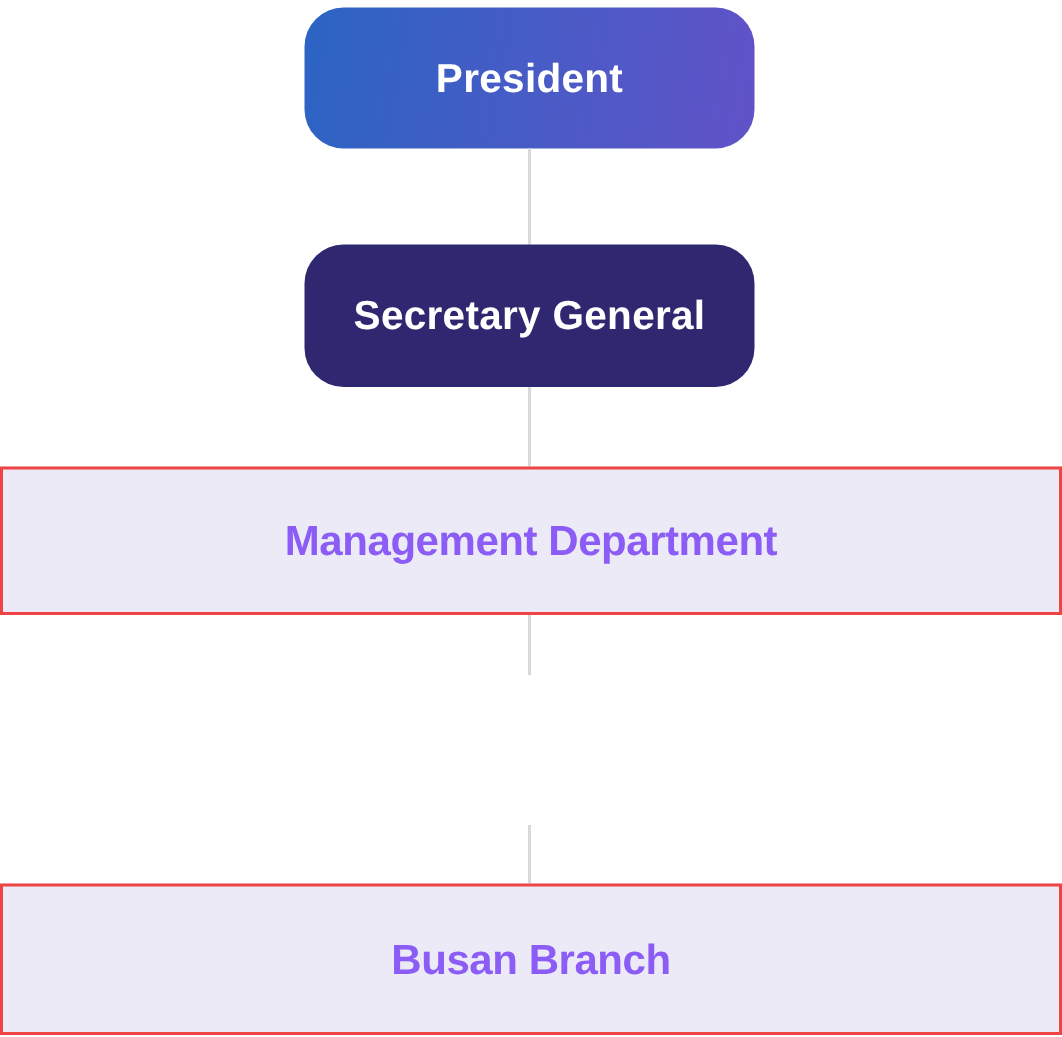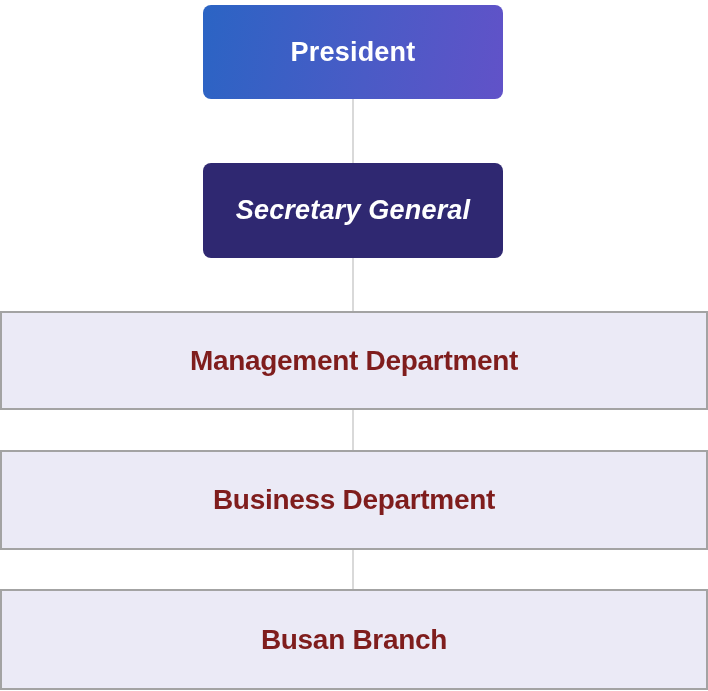--- a/index.html
+++ b/index.html
@@ -22,42 +22,41 @@
     justify-content: center;
     box-sizing: border-box;
   }
   .node .label {
     white-space: nowrap;
   }
   .pill {
     left: 203px;
     width: 300px;
     height: 94px;
-    border-radius: 8px;
+    border-radius: 26px;
     color: #ffffff;
     font-size: 27px;
     font-weight: 600;
     letter-spacing: 0.2px;
   }
   .president {
     top: 5px;
     background: linear-gradient(100deg, #2B64C4 0%, #4A5BC6 55%, #6152C8 100%);
   }
   .secretary {
     top: 163px;
     height: 95px;
     background: #2F2871;
-    font-style: italic;
   }
   .bar {
     left: 0;
     width: 708px;
     background: #EBEAF6;
-    border: 2px solid #a3a3a3;
-    color: #7f1d1d;
+    border: 2px solid #ef4444;
+    color: #8b5cf6;
     font-size: 28px;
     font-weight: 700;
     letter-spacing: -0.3px;
   }
   .bar-management { top: 311px; height: 99px; }
   .bar-business   { top: 450px; height: 100px; }
   .bar-busan      { top: 589px; height: 101px; justify-content: center; }
   .connector {
     position: absolute;
     left: 352px;
@@ -85,23 +84,20 @@
   </div>
 
   <div class="connector connector-2"></div>
 
   <div class="node bar bar-management">
     <span class="label">Management Department</span>
   </div>
 
   <div class="connector connector-3"></div>
 
-  <div class="node bar bar-business">
-    <span class="label">Business Department</span>
-  </div>
 
   <div class="connector connector-4"></div>
 
   <div class="node bar bar-busan">
     <span class="label">Busan Branch</span>
   </div>
 
 </div>
 
 </body></html>

